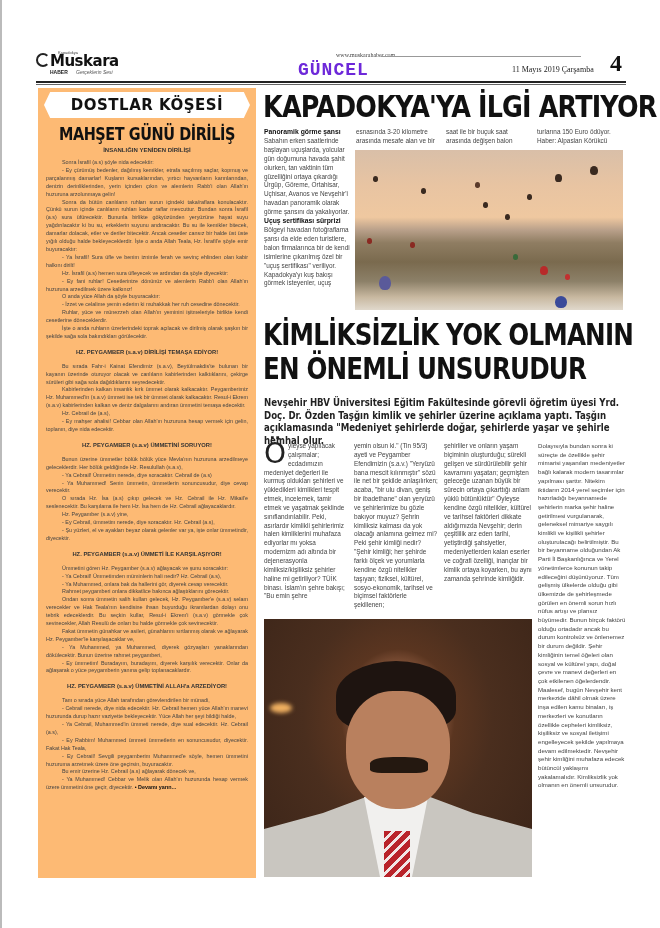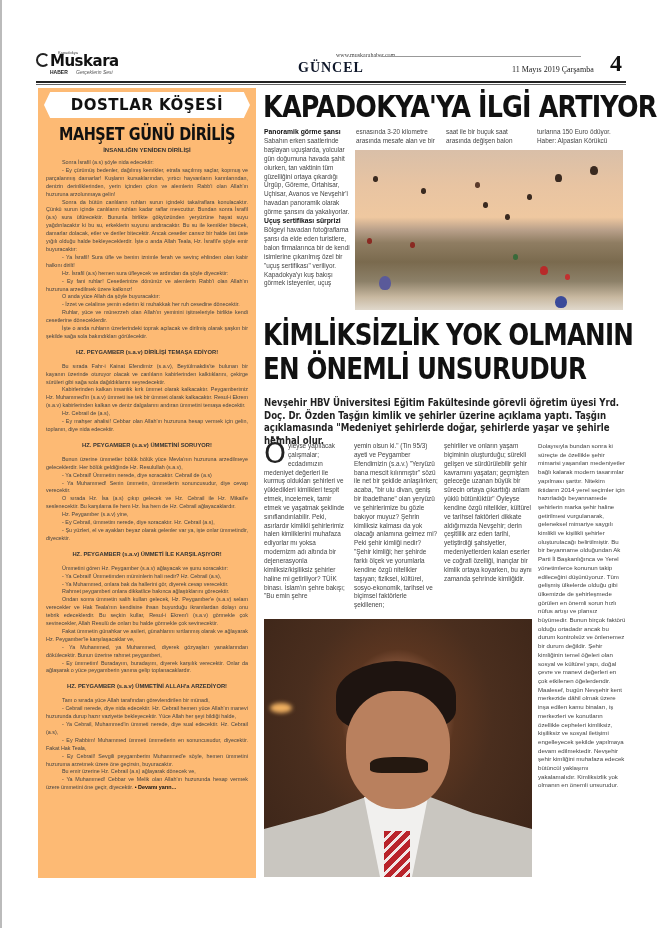--- a/index.html
+++ b/index.html
@@ -7,21 +7,21 @@
 body{position:relative;font-family:"Liberation Sans",sans-serif;color:#222}
 .leftedge{position:absolute;left:0;top:0;width:2px;height:928px;background:#bbb}
 
 .hdr{position:absolute;left:36px;top:48px;width:590px;height:32px}
 .logo{position:absolute;left:0;top:2px;width:80px;height:26px}
 .logo .ring{position:absolute;left:0;top:3px;width:14px;height:14px;border:2px solid #222;border-radius:50%;border-right-color:transparent}
 .logo .tiny{position:absolute;left:22px;top:0;font-size:4px;color:#444}
 .logo .brand{position:absolute;left:14px;top:2px;font-family:"DejaVu Sans",sans-serif;font-weight:bold;font-size:15px;letter-spacing:-0.5px;color:#111}
 .logo .sub{position:absolute;left:14px;top:19px;font-size:5px;font-weight:bold;color:#222}
 .logo .sub2{position:absolute;left:40px;top:19px;font-size:5px;font-style:italic;color:#555}
-.sect{position:absolute;left:262px;top:12px;font-family:Liberation Serif, serif;font-weight:bold;font-size:14px;letter-spacing:1px;color:#0f172a}
+.sect{position:absolute;left:262px;top:12px;font-family:Liberation Mono, monospace;font-weight:bold;font-size:18px;letter-spacing:1px;color:#6d28d9}
 .url{position:absolute;left:300px;top:4px;font-family:"Liberation Serif",serif;font-size:6px;color:#444}
 .urlline{position:absolute;left:345px;top:8px;width:200px;height:1px;background:#999}
 .date{position:absolute;left:476px;top:17px;font-family:"Liberation Serif",serif;font-size:8px;color:#222}
 .pnum{position:absolute;left:574px;top:2px;font-family:"Liberation Serif",serif;font-weight:bold;font-size:24px;color:#111}
 .rule1{position:absolute;left:36px;top:81px;width:590px;height:2px;background:#222}
 .rule2{position:absolute;left:36px;top:84px;width:590px;height:1px;background:#666}
 
 .lcol{position:absolute;left:38px;top:88px;width:218px;height:790px;background:#fdba74}
 .lcol .banner{margin:4px 6px 0;height:26px;background:#fff;text-align:center;font-family:"DejaVu Sans",sans-serif;font-weight:bold;font-size:15px;line-height:26px;letter-spacing:0.5px;color:#111;clip-path:polygon(3% 0,97% 0,100% 50%,97% 100%,3% 100%,0 50%)}
 .lcol .title{text-align:center;font-family:"DejaVu Sans",sans-serif;font-weight:bold;font-size:17px;transform:scaleX(0.85);margin-top:6px;color:#111;letter-spacing:-0.5px}

